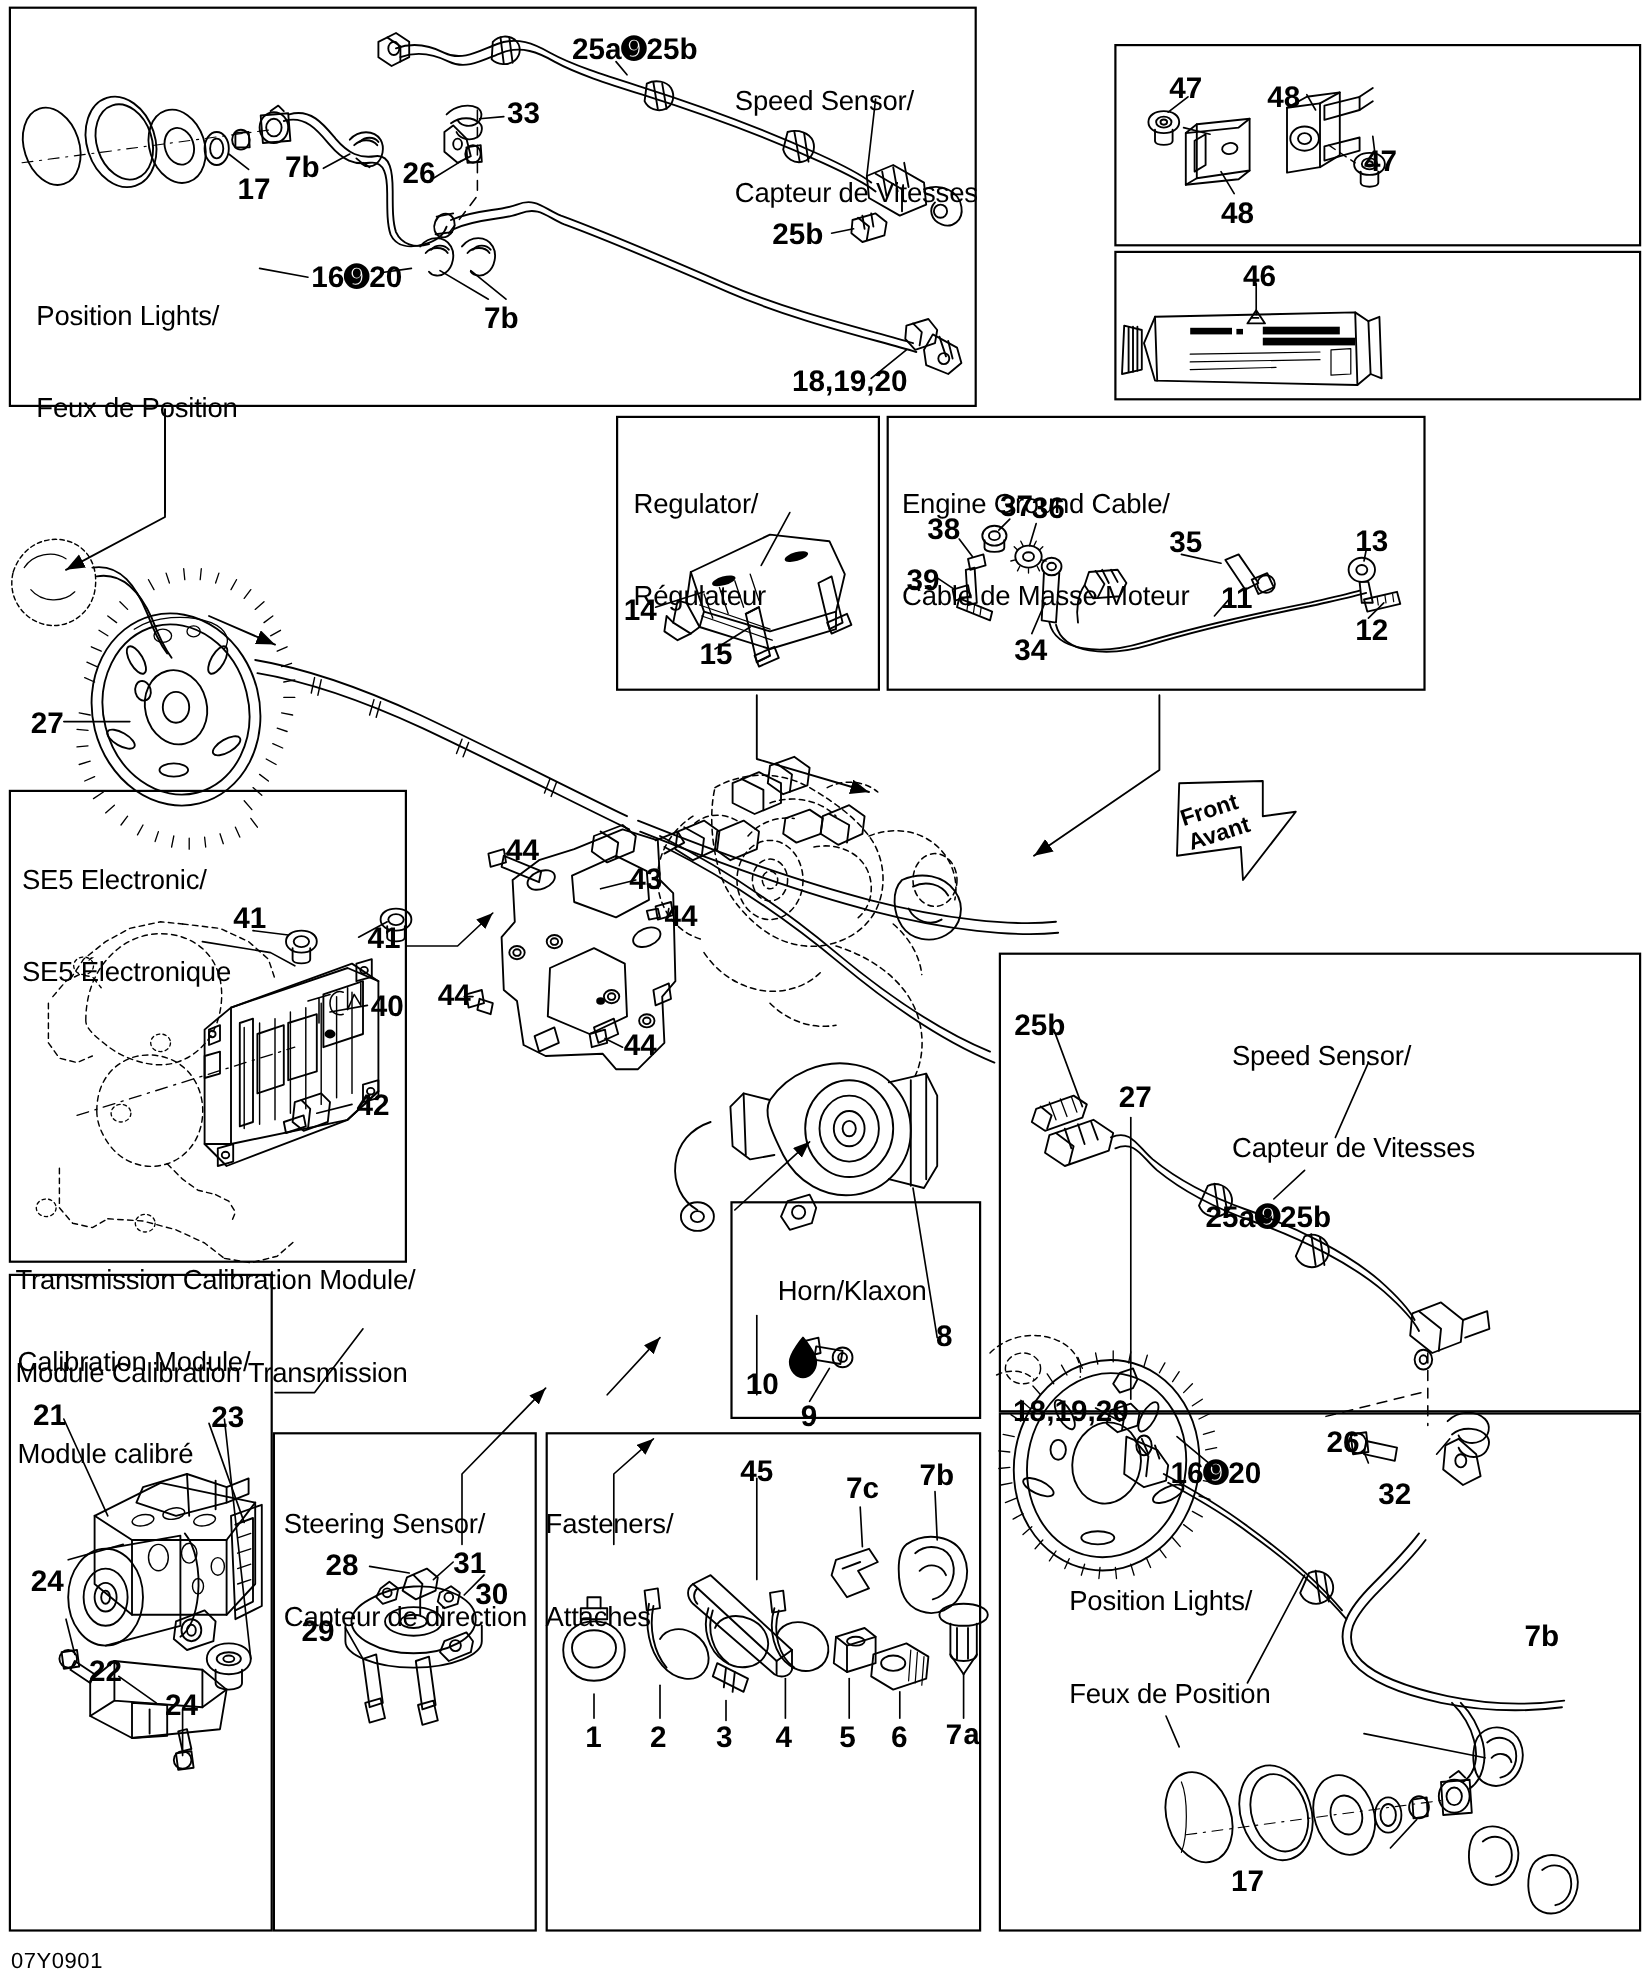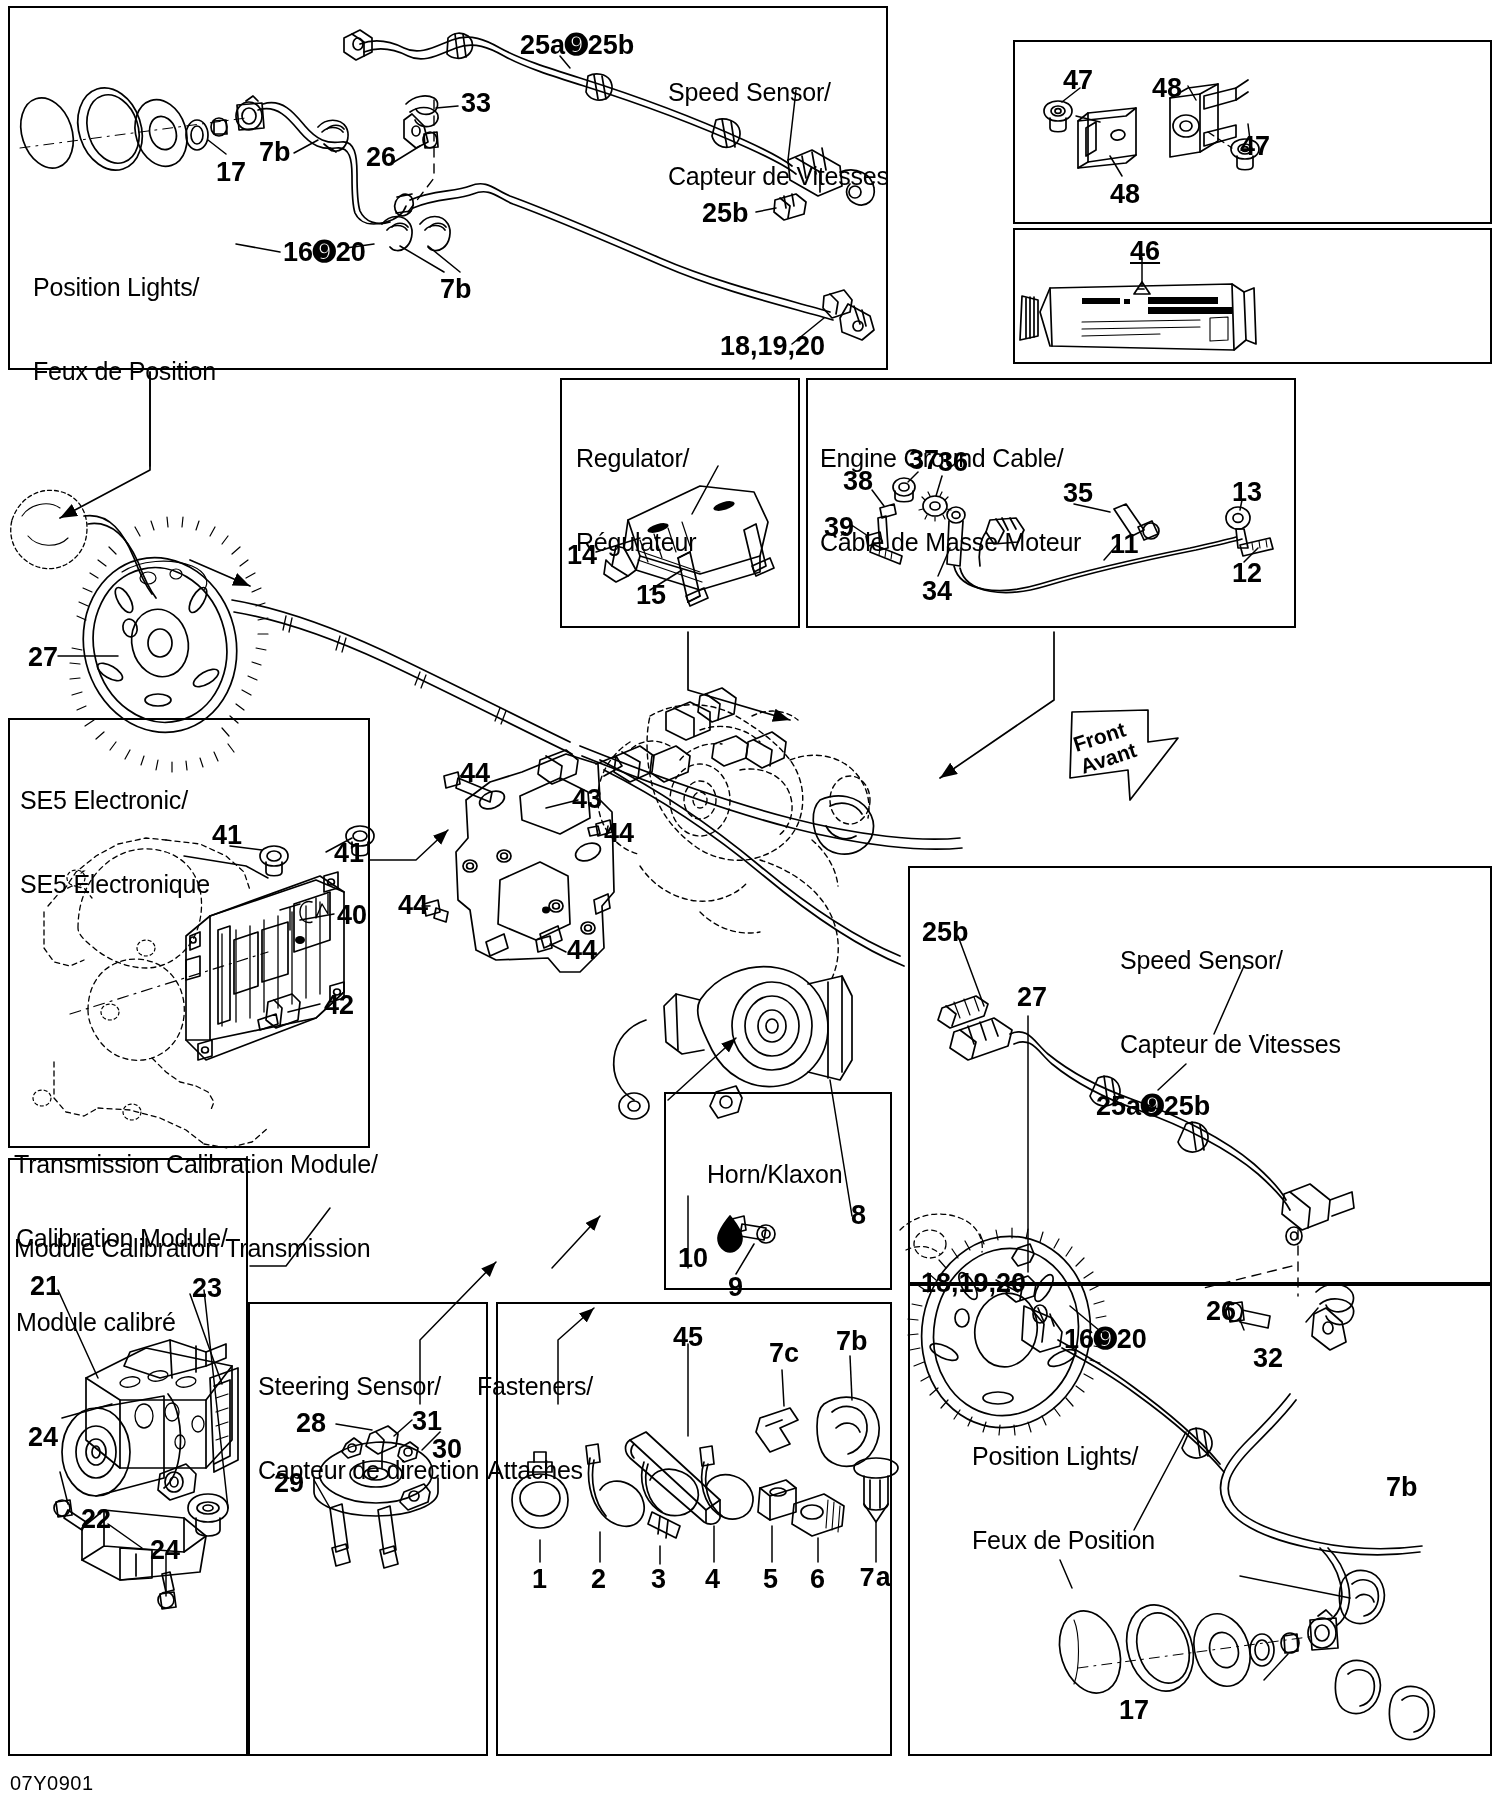--- a/index.html
+++ b/index.html
@@ -917,21 +917,21 @@
   <div class="panel-title" style="left:16px; top:1168px;">
     <div>Calibration Module/</div>
     <div>Module calibré</div>
   </div>
 
   <div class="panel-title" style="left:258px; top:1316px;">
     <div>Steering Sensor/</div>
     <div>Capteur de direction</div>
   </div>
 
-  <div class="panel-title" style="left:477px; top:1316px;text-align:center;">
+  <div class="panel-title" style="left:496px; top:1316px;">
     <div>Fasteners/</div>
     <div>Attaches</div>
   </div>
 
   <div class="panel-title" style="left:707px; top:1104px;">
     <div>Horn/Klaxon</div>
   </div>
 
   <div class="panel-title" style="left:1120px; top:890px;">
     <div>Speed Sensor/</div>
@@ -956,21 +956,21 @@
   <div class="callout" style="left:702px; top:198px;">25b</div>
   <div class="callout" style="left:283px; top:236px;">16➒20</div>
   <div class="callout" style="left:440px; top:274px;">7b</div>
   <div class="callout" style="left:720px; top:331px;">18,19,20</div>
 
   <div class="callout" style="left:1063px; top:65px;">47</div>
   <div class="callout" style="left:1152px; top:73px;">48</div>
   <div class="callout" style="left:1240px; top:131px;">47</div>
   <div class="callout" style="left:1110px; top:179px;">48</div>
 
-  <div class="callout" style="left:1130px; top:236px;text-decoration:underline;">46</div>
+  <div class="callout" style="left:1130px; top:236px;">46</div>
 
   <div class="callout" style="left:28px; top:642px;">27</div>
 
   <div class="callout" style="left:567px; top:540px;">14</div>
   <div class="callout" style="left:636px; top:580px;">15</div>
 
   <div class="callout" style="left:843px; top:466px;">38</div>
   <div class="callout" style="left:909px; top:445px;">37</div>
   <div class="callout" style="left:938px; top:447px;">36</div>
   <div class="callout" style="left:824px; top:512px;">39</div>

